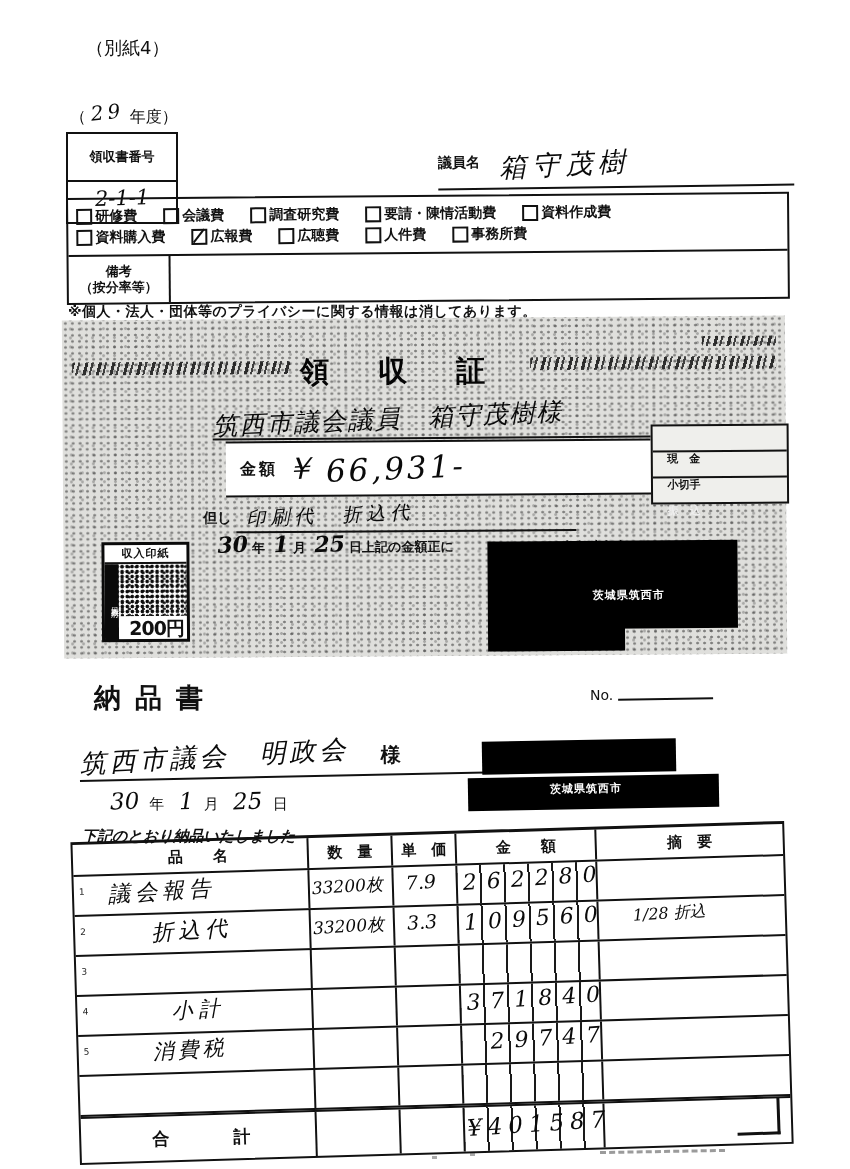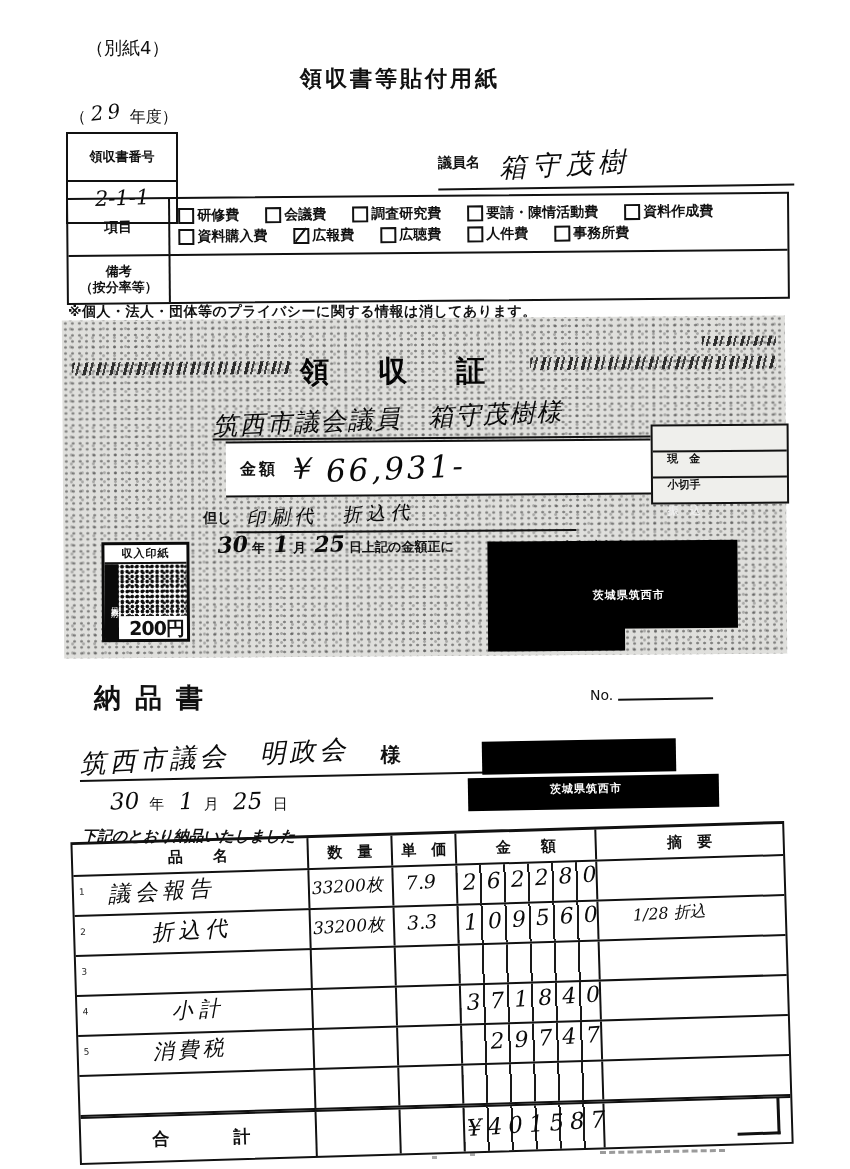--- a/index.html
+++ b/index.html
@@ -109,38 +109,36 @@
   .corner{left:737px;top:1098px;width:40px;height:34px;border-right:3px solid #111;border-bottom:3px solid #111;transform:rotate(-2deg);}
   .smudge{left:600px;top:1150px;width:125px;border-top:3px dashed #4a4a4a;opacity:.55;transform:rotate(-1deg);}
   .dot{width:5px;height:3px;background:#555;opacity:.5;}
 </style>
 </head>
 <body>
 
 <div id="page">
 
   <div class="abs corner-note">（別紙4）</div>
-  <div class="abs doc-title">領収書等貼付用紙</div>
   <div class="abs fy">
     <span>（</span>
     <span class="hw">29</span>
     <span>年度）</span>
   </div>
   <div class="abs rno">
     <div class="hd">領収書番号</div>
     <div class="val"><span class="hw">2-1-1</span></div>
   </div>
   <div class="abs member">
     <span class="lab">議員名</span>
     <span class="hw">箱守茂樹</span>
   </div>
 
   <div class="abs cat">
     <div class="row row1">
-      <div class="cell-l">項目</div>
       <div class="cbwrap">
         <div class="cbline">
           <span class="cb">
               <span class="box"></span>
               <span>研修費</span>
             </span>
           <span class="cb">
               <span class="box"></span>
               <span>会議費</span>
             </span>

